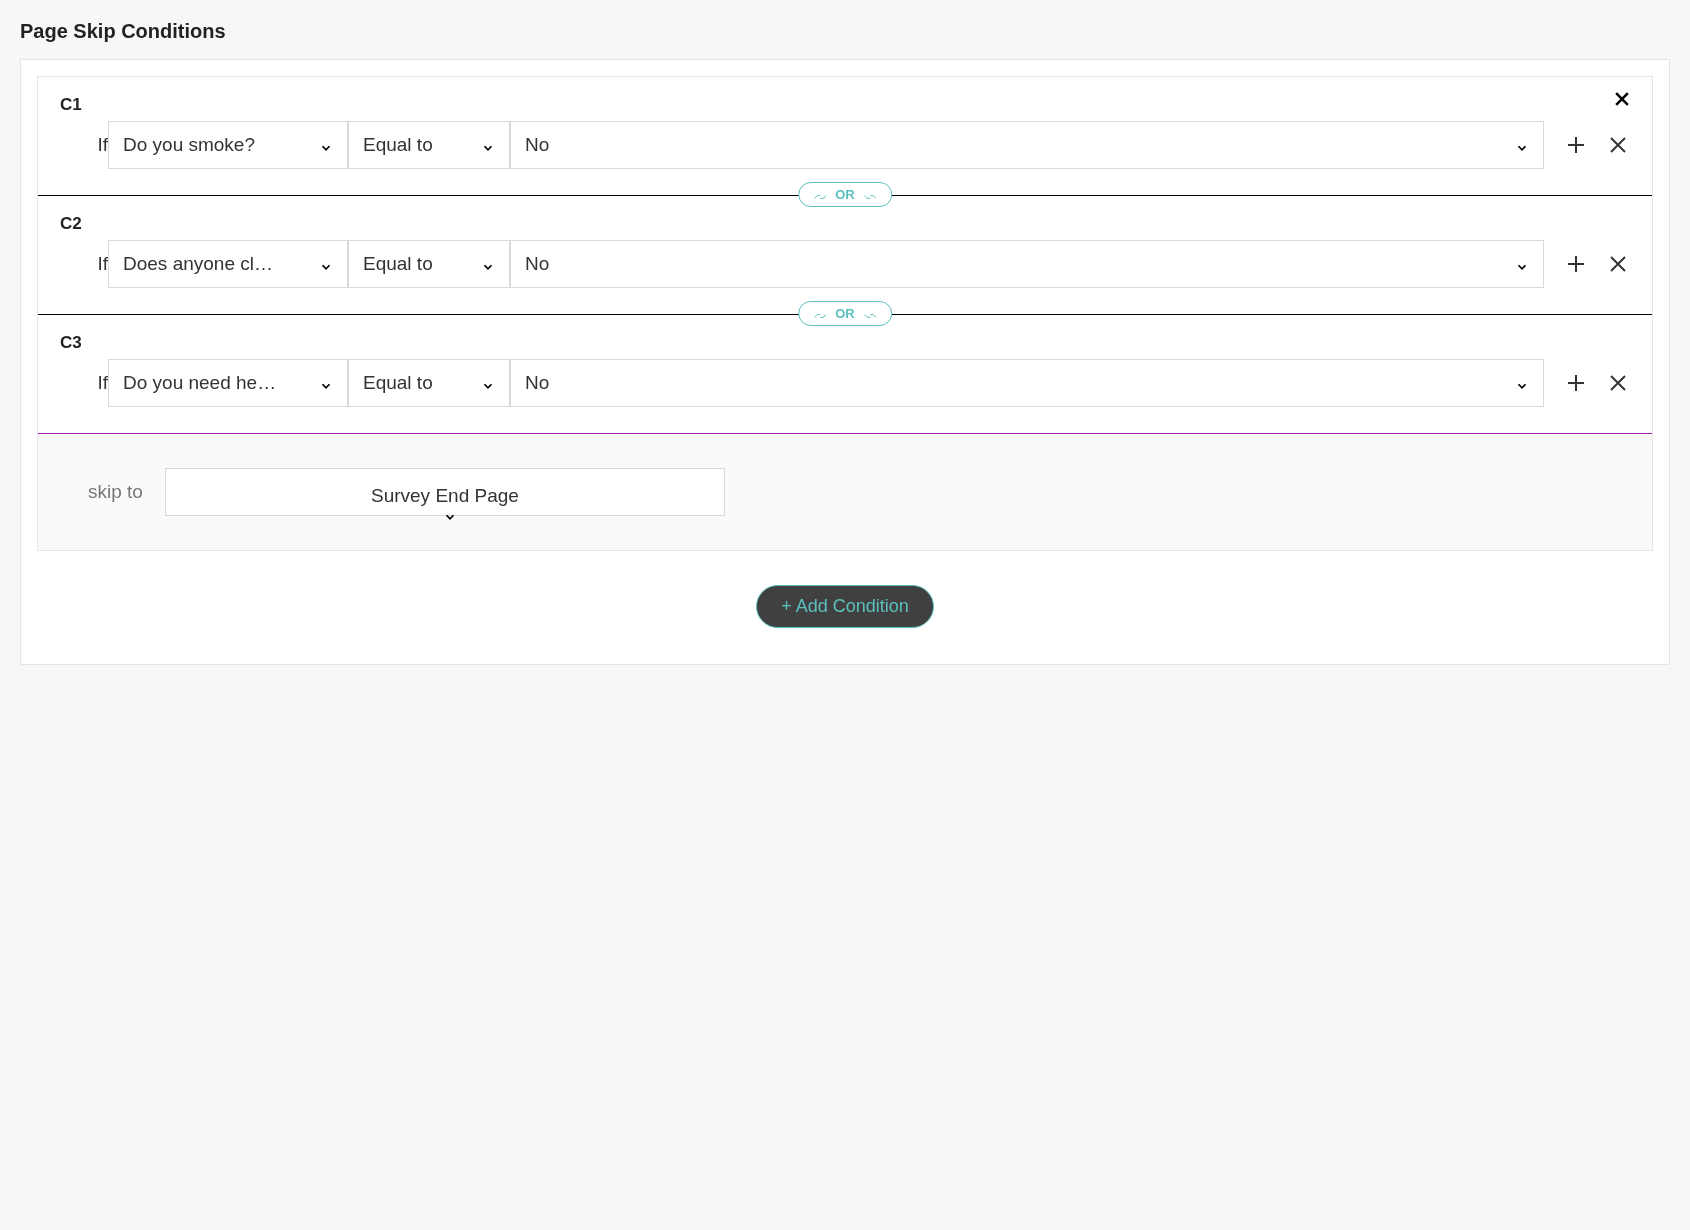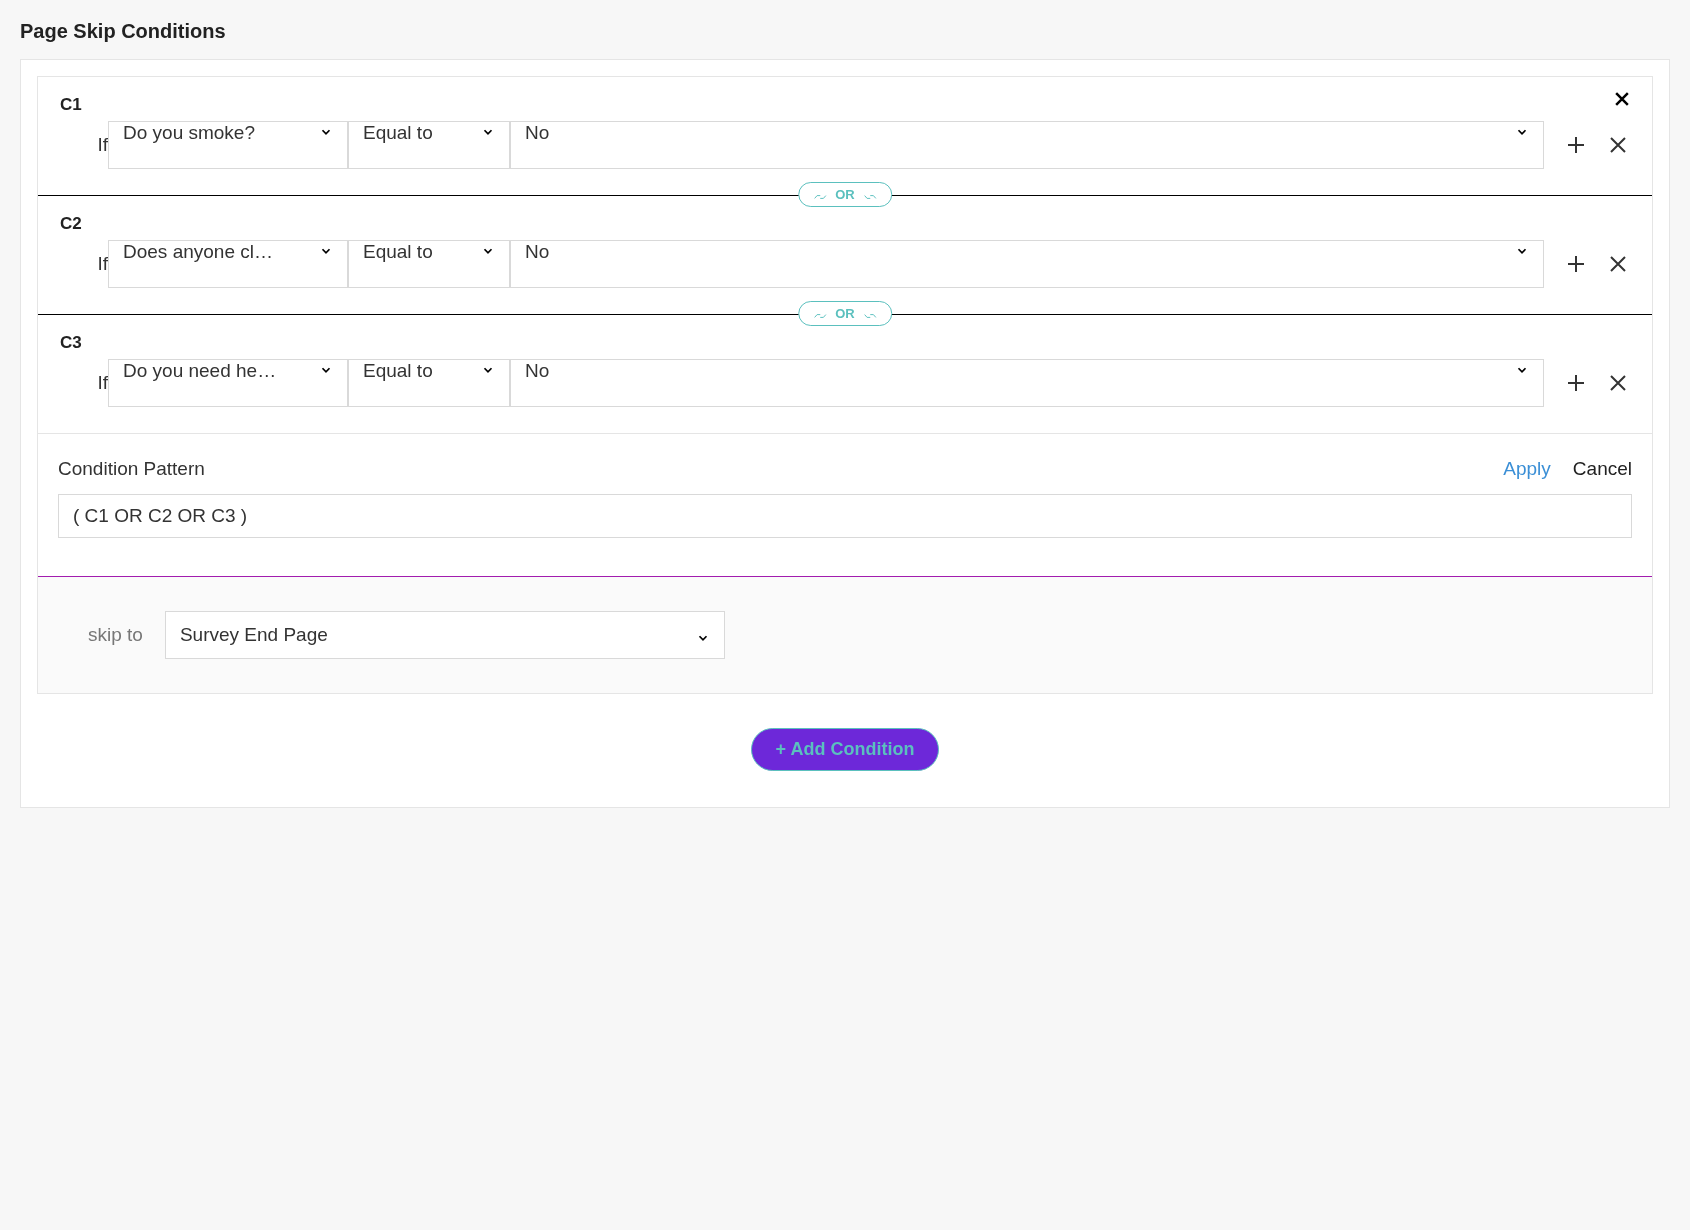--- a/index.html
+++ b/index.html
@@ -41,20 +41,21 @@
     .if-label {
       font-size: 19px;
       color: #333;
       width: 20px;
       text-align: right;
     }
     .select {
       border: 1px solid #d9d9d9;
       height: 48px;
       display: flex;
+      align-items: center;
       justify-content: space-between;
       padding: 0 14px;
       font-size: 19px;
       color: #333;
       background: #fff;
       cursor: pointer;
     }
     .select.question { width: 240px; }
     .select.operator { width: 162px; }
     .select.value    { flex: 1; min-width: 300px; }
@@ -159,35 +160,35 @@
       height: 48px;
       display: flex;
       align-items: center;
       justify-content: space-between;
       padding: 16px 14px;
       font-size: 19px;
       color: #333;
       background: #fff;
       cursor: pointer;
       width: 560px;
+      flex-direction: column;
     }
     .add-cond-wrap {
       display: flex;
       justify-content: center;
       padding: 34px 0 20px 0;
     }
     .add-cond-btn {
       border: 1px solid #5bc0be;
       color: #5bc0be;
-      background: #6d28d9;
+      background: #404040;
       border-radius: 22px;
       padding: 10px 24px;
       font-size: 18px;
       cursor: pointer;
-      font-weight: bold;
     }
   </style>
 </head>
 <body>
 
 <div class="page-title">Page Skip Conditions</div>
 
 <div class="panel">
   <div class="conditions-box">
 
@@ -354,30 +355,20 @@
           </div>
           <div class="icon-btn">
             <svg viewBox="0 0 24 24" stroke="#333" stroke-width="2" fill="none">
                 <path d="M5 5 L19 19 M19 5 L5 19"></path>
               </svg>
           </div>
         </div>
       </div>
     </div>
 
-    <div class="pattern-section">
-      <div class="pattern-header">
-        <div class="pattern-title">Condition Pattern</div>
-        <div class="pattern-actions">
-          <span class="apply-btn">Apply</span>
-          <span class="cancel-btn">Cancel</span>
-        </div>
-      </div>
-      <input class="pattern-input" value="( C1 OR C2 OR C3 )" style="">
-    </div>
 
     <div class="skip-section">
       <span class="skip-label">skip to</span>
       <div class="skip-select">
         <span>Survey End Page</span>
         <span class="chevron">
           <svg viewBox="0 0 24 24" fill="none" stroke="#000" stroke-width="3">
               <path d="M6 9l6 6 6-6"></path>
             </svg>
         </span>

